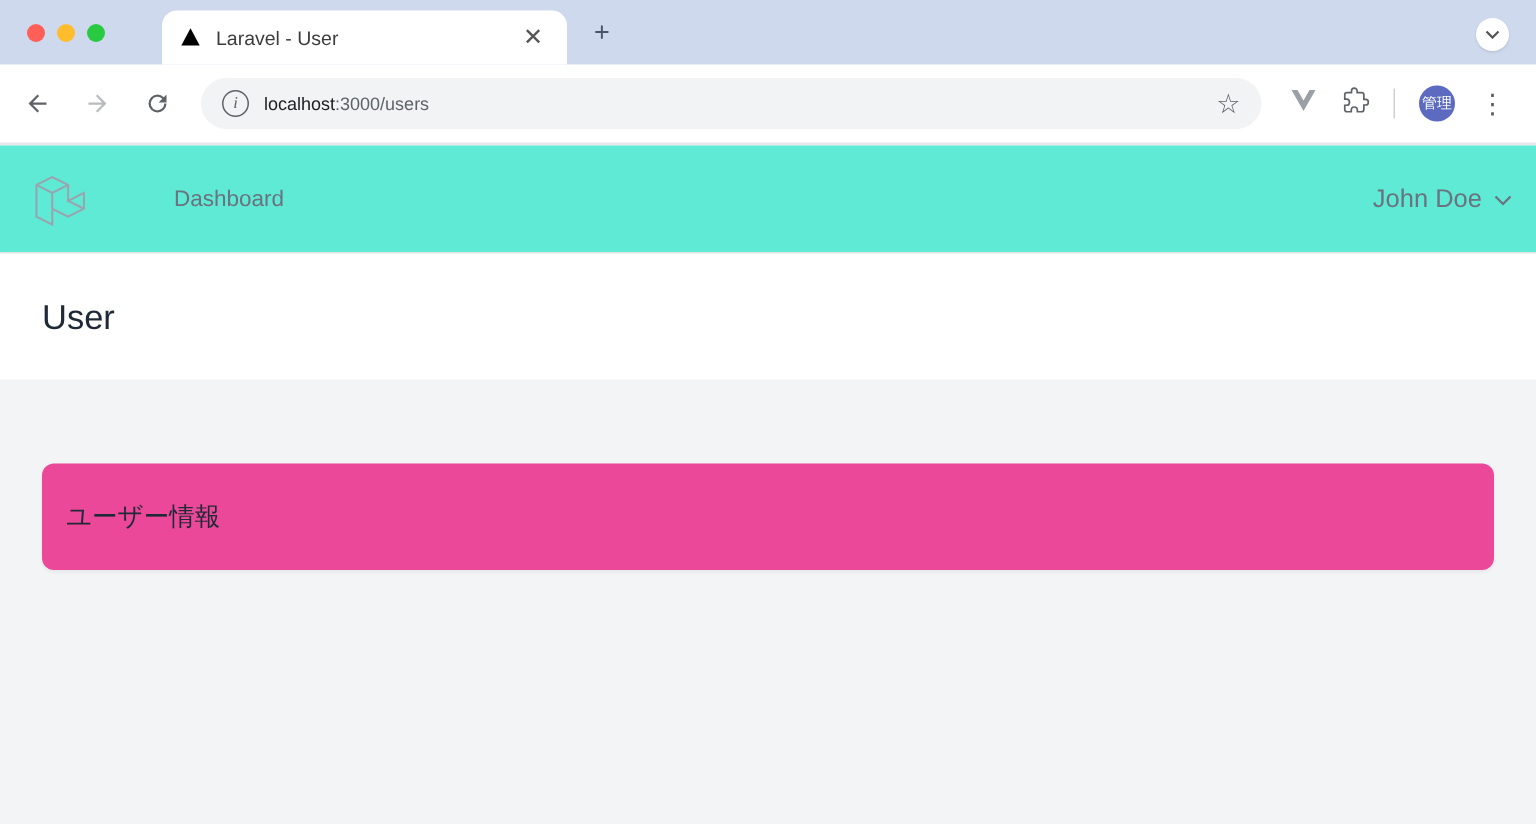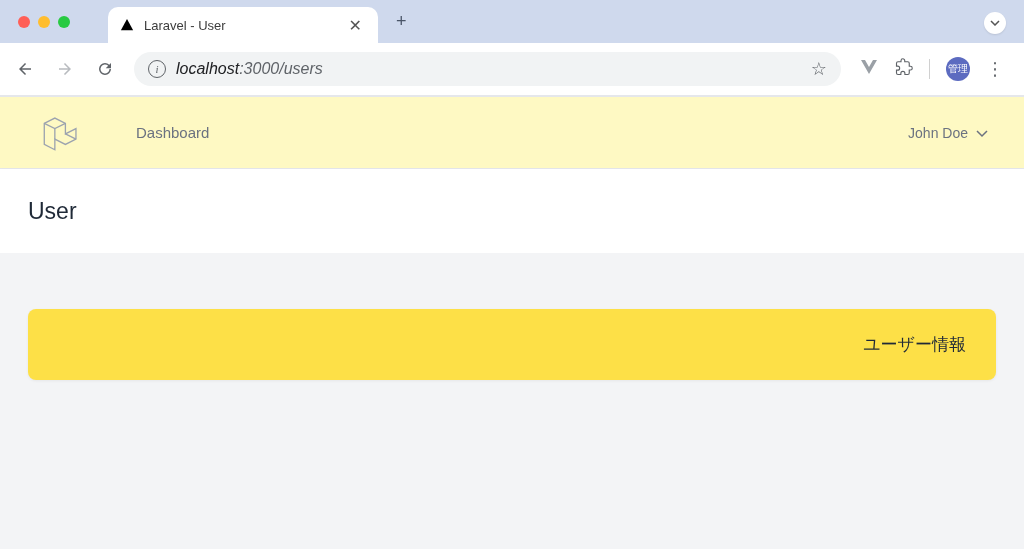--- a/index.html
+++ b/index.html
@@ -126,23 +126,22 @@
       border-radius: 50%;
       display: flex;
       align-items: center;
       justify-content: center;
       font-size: 11px;
       color: #5f6368;
       font-style: italic;
       font-family: Georgia, serif;
     }
     .url-text {
-      font-size: 16px;
+      font-size: 12px;
       color: #202124;
-      font-style: italic;
     }
     .url-text .host { color: #202124; }
     .url-text .path { color: #5f6368; }
     .star-icon {
       font-size: 18px;
       color: #5f6368;
       margin-left: auto;
     }
     .toolbar-icons {
       display: flex;
@@ -173,45 +172,45 @@
     }
 
     .page-divider {
       height: 2px;
       background: #e5e7eb;
     }
 
     
     .app-header {
       height: 72px;
-      background: #fef9c3;
+      background: #5eead4;
       border-bottom: 1px solid #e5e7eb;
       display: flex;
       align-items: center;
-      padding: 0 36px;
+      padding: 0 16px;
     }
     .logo {
       width: 50px;
       height: 50px;
       display: flex;
       align-items: center;
       justify-content: center;
     }
     .nav-link {
       margin-left: 50px;
       font-size: 15px;
       color: #6b7280;
       cursor: pointer;
     }
     .user-menu {
       margin-left: auto;
       display: flex;
       align-items: center;
       gap: 8px;
-      font-size: 14px;
+      font-size: 17px;
       color: #6b7280;
       cursor: pointer;
     }
 
     
     .page-title-bar {
       height: 84px;
       background: #fff;
       display: flex;
       align-items: center;
@@ -224,25 +223,24 @@
       color: #1f2937;
     }
 
     
     .content-area {
       background: #f3f4f6;
       padding: 56px 28px;
       height: calc(549px - 43px - 52px - 2px - 72px - 84px);
     }
     .card {
-      background: #fde047;
+      background: #ec4899;
       border-radius: 8px;
-      padding: 24px 30px;
+      padding: 24px 16px;
       box-shadow: 0 1px 3px rgba(0,0,0,0.06);
-      text-align: right;
     }
     .card-text {
       font-size: 17px;
       color: #1f2937;
     }
   </style>
 </head>
 <body>
 
 <div class="browser-chrome">

